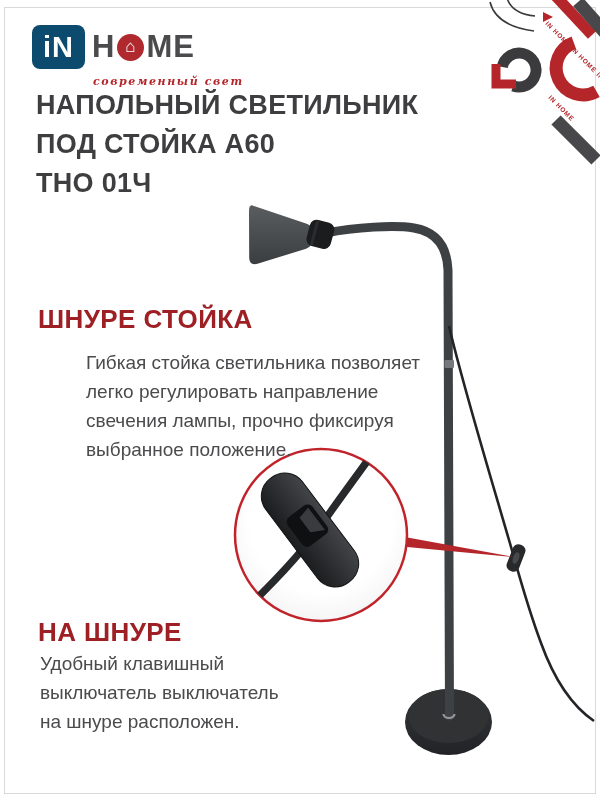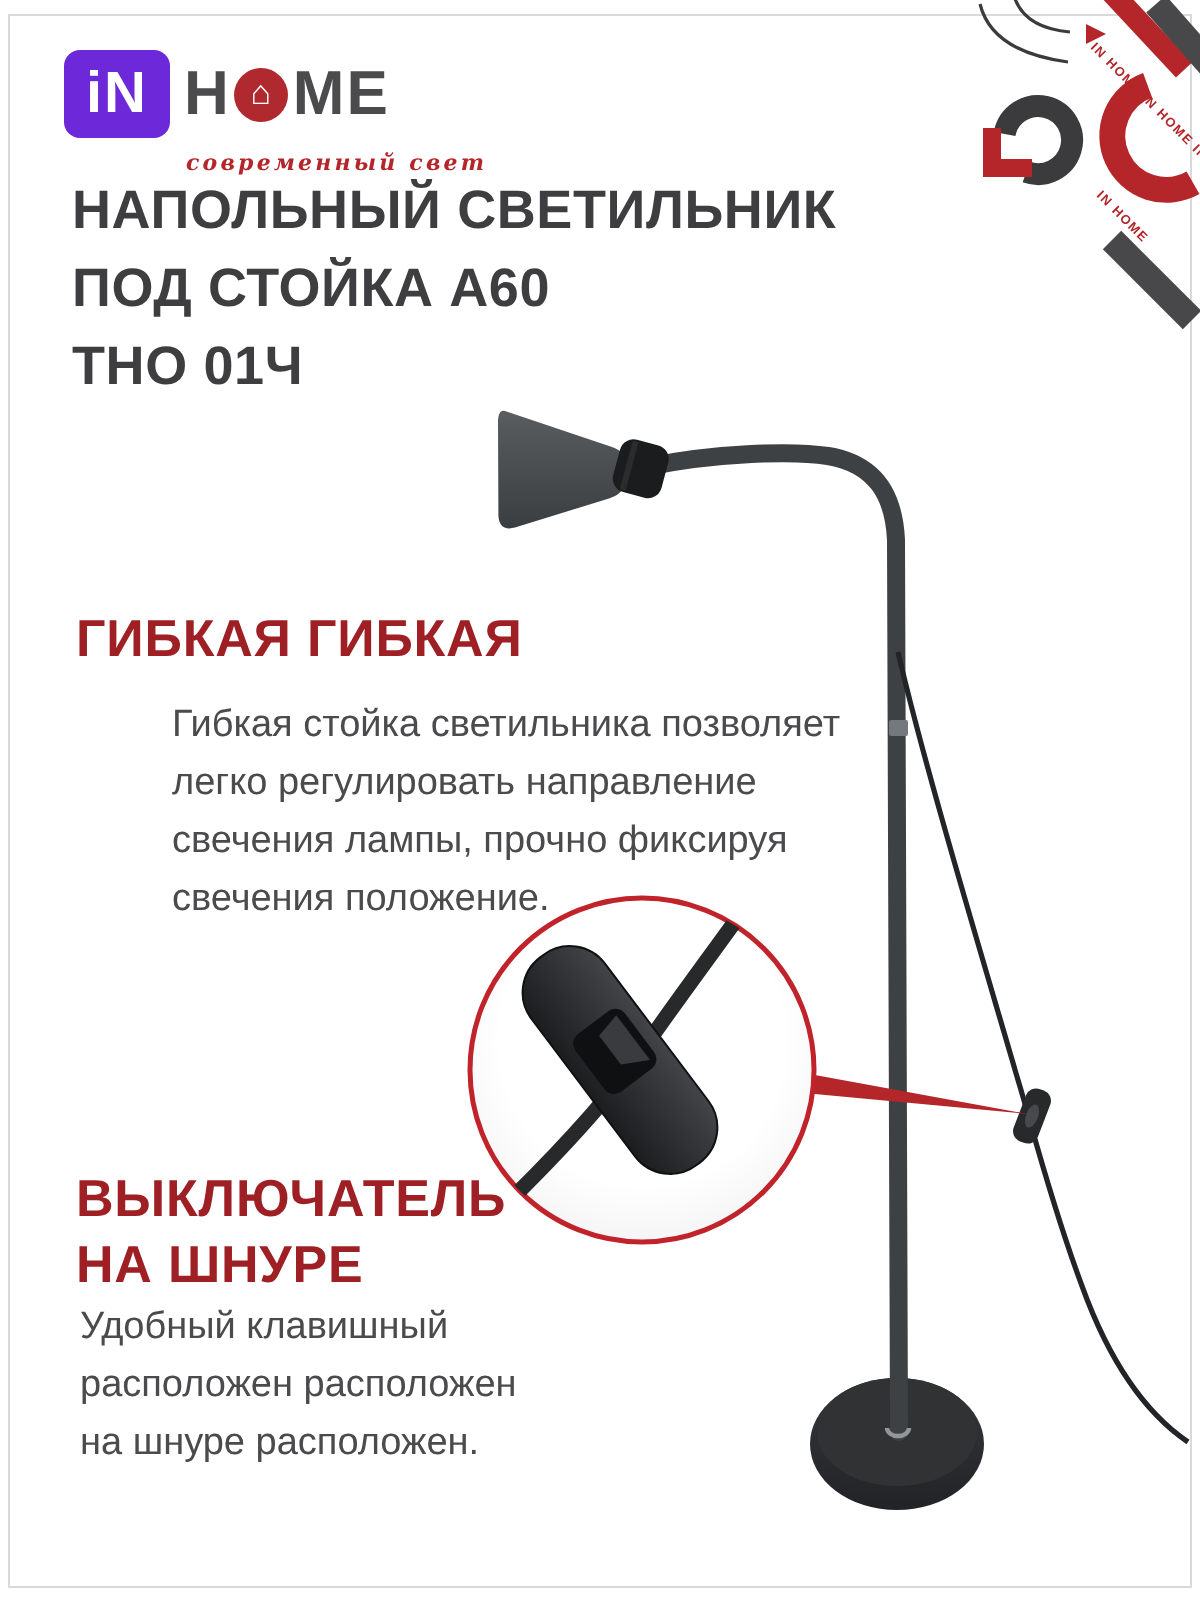--- a/index.html
+++ b/index.html
@@ -2,21 +2,21 @@
 <html><head>
 <meta charset="utf-8">
 <style>
   html,body{margin:0;padding:0;}
   .page{position:relative;width:600px;height:800px;background:#ffffff;overflow:hidden;
         font-family:"Liberation Sans",sans-serif;}
   .frame{position:absolute;left:4px;right:4px;top:7px;bottom:6px;border:1px solid #d9d9db;pointer-events:none;}
 
   
   .logo{position:absolute;left:32px;top:25px;display:flex;align-items:flex-start;}
-  .logo-box{width:53px;height:44px;background:#6d28d9;border-radius:8px;color:#fff;
+  .logo-box{width:53px;height:44px;background:#0c4a6e;border-radius:8px;color:#fff;
             font-weight:bold;font-size:29px;display:flex;align-items:center;justify-content:center;
             letter-spacing:1px;}
   .home-row{display:flex;align-items:center;margin-left:7px;margin-top:4px;font-size:31px;
             font-weight:bold;color:#4b4b4d;letter-spacing:1px;}
   .o-disc{width:27px;height:27px;border-radius:50%;background:#b0292e;display:flex;
           align-items:center;justify-content:center;margin:0 2px;}
   .house{color:#fff;font-size:17px;line-height:1;margin-top:-2px;}
   .tagline{position:absolute;left:93px;top:59px;font-family:"DejaVu Serif",serif;font-style:italic;
            font-weight:bold;color:#b5262b;font-size:11px;letter-spacing:1.6px;white-space:nowrap;margin-top:16px;}
 
@@ -134,34 +134,34 @@
   </header>
   <div class="tagline">современный свет</div>
 
   <h1 class="title">
     <span>НАПОЛЬНЫЙ СВЕТИЛЬНИК</span><br>
     <span>ПОД СТОЙКА А60</span><br>
     <span>ТНО 01Ч</span>
   </h1>
 
   <section class="sec" id="sec1">
-    <h2>ГИБКАЯ ГИБКАЯ</h2>
+    <h2>ШНУРЕ СТОЙКА</h2>
     <div class="body-text">
       <div>Гибкая стойка светильника позволяет</div>
       <div>легко регулировать направление</div>
       <div>свечения лампы, прочно фиксируя</div>
-      <div>свечения положение.</div>
+      <div>выбранное положение.</div>
     </div>
   </section>
 
   <section class="sec" id="sec2">
     <h2>
-      <span>ВЫКЛЮЧАТЕЛЬ</span><br>
+      <br>
       <span>НА ШНУРЕ</span>
     </h2>
     <div class="body-text">
       <div>Удобный клавишный</div>
-      <div>расположен расположен</div>
+      <div>выключатель выключатель</div>
       <div>на шнуре расположен.</div>
     </div>
   </section>
 
 </div>
 
 </body></html>

